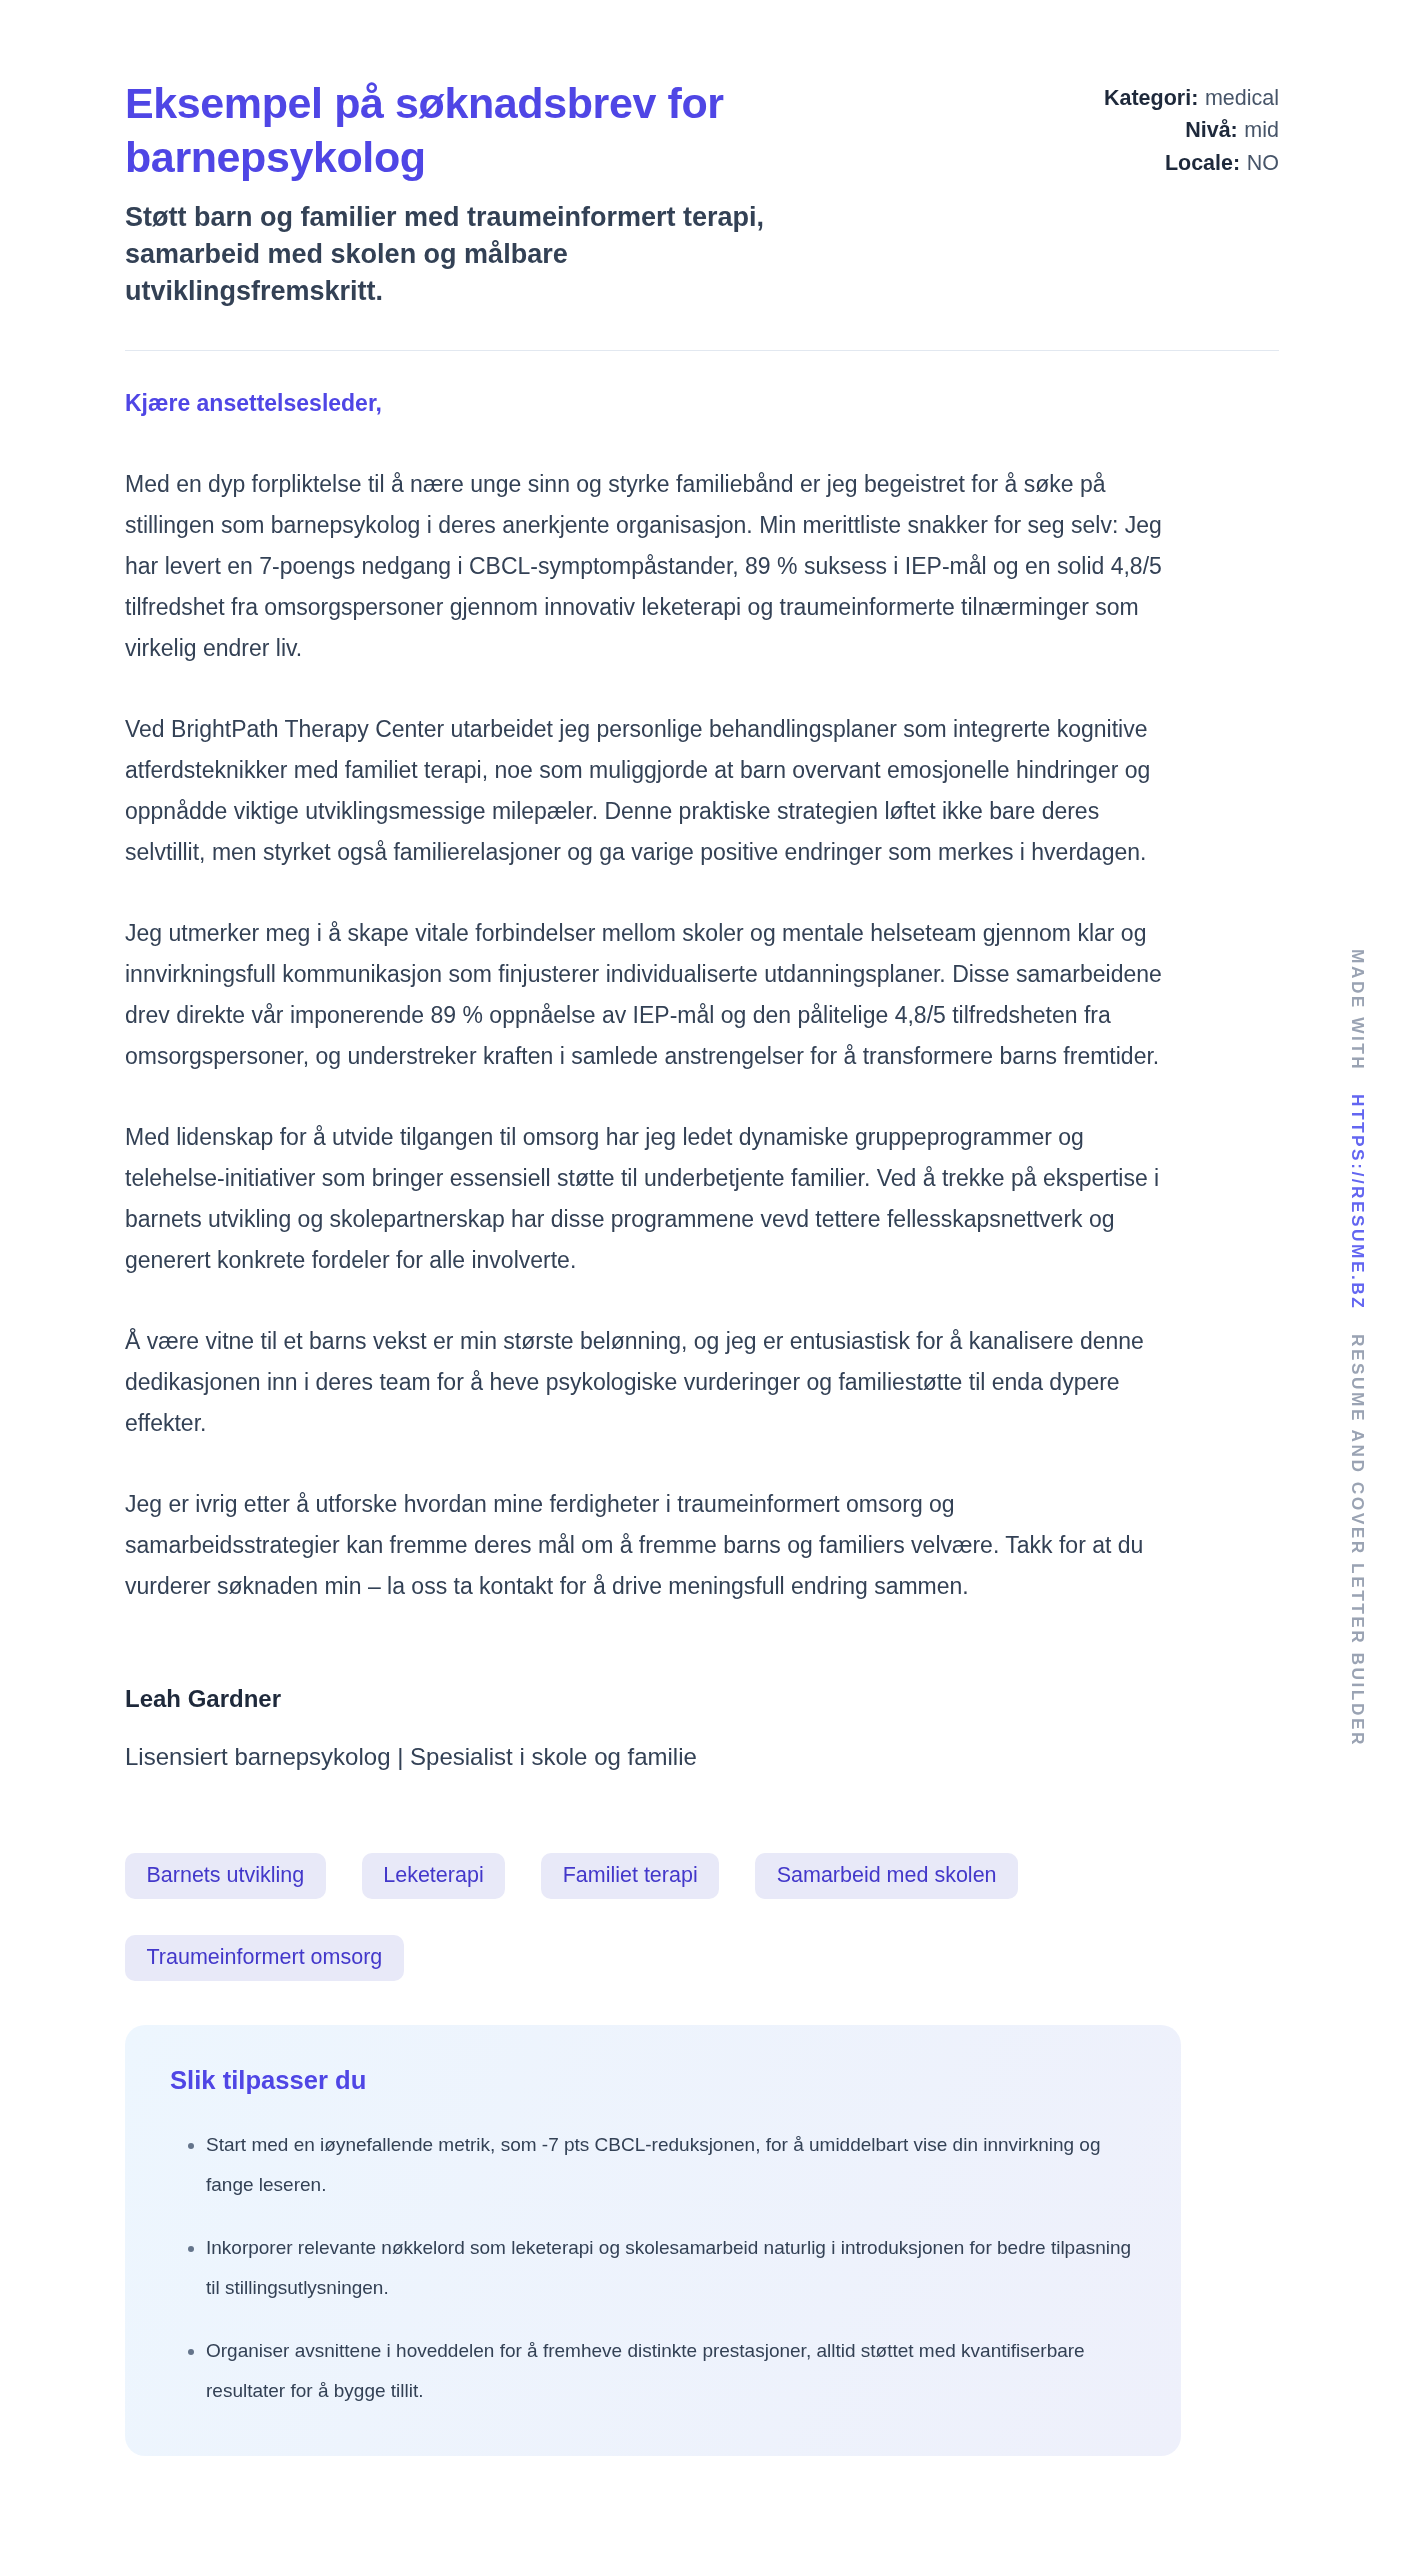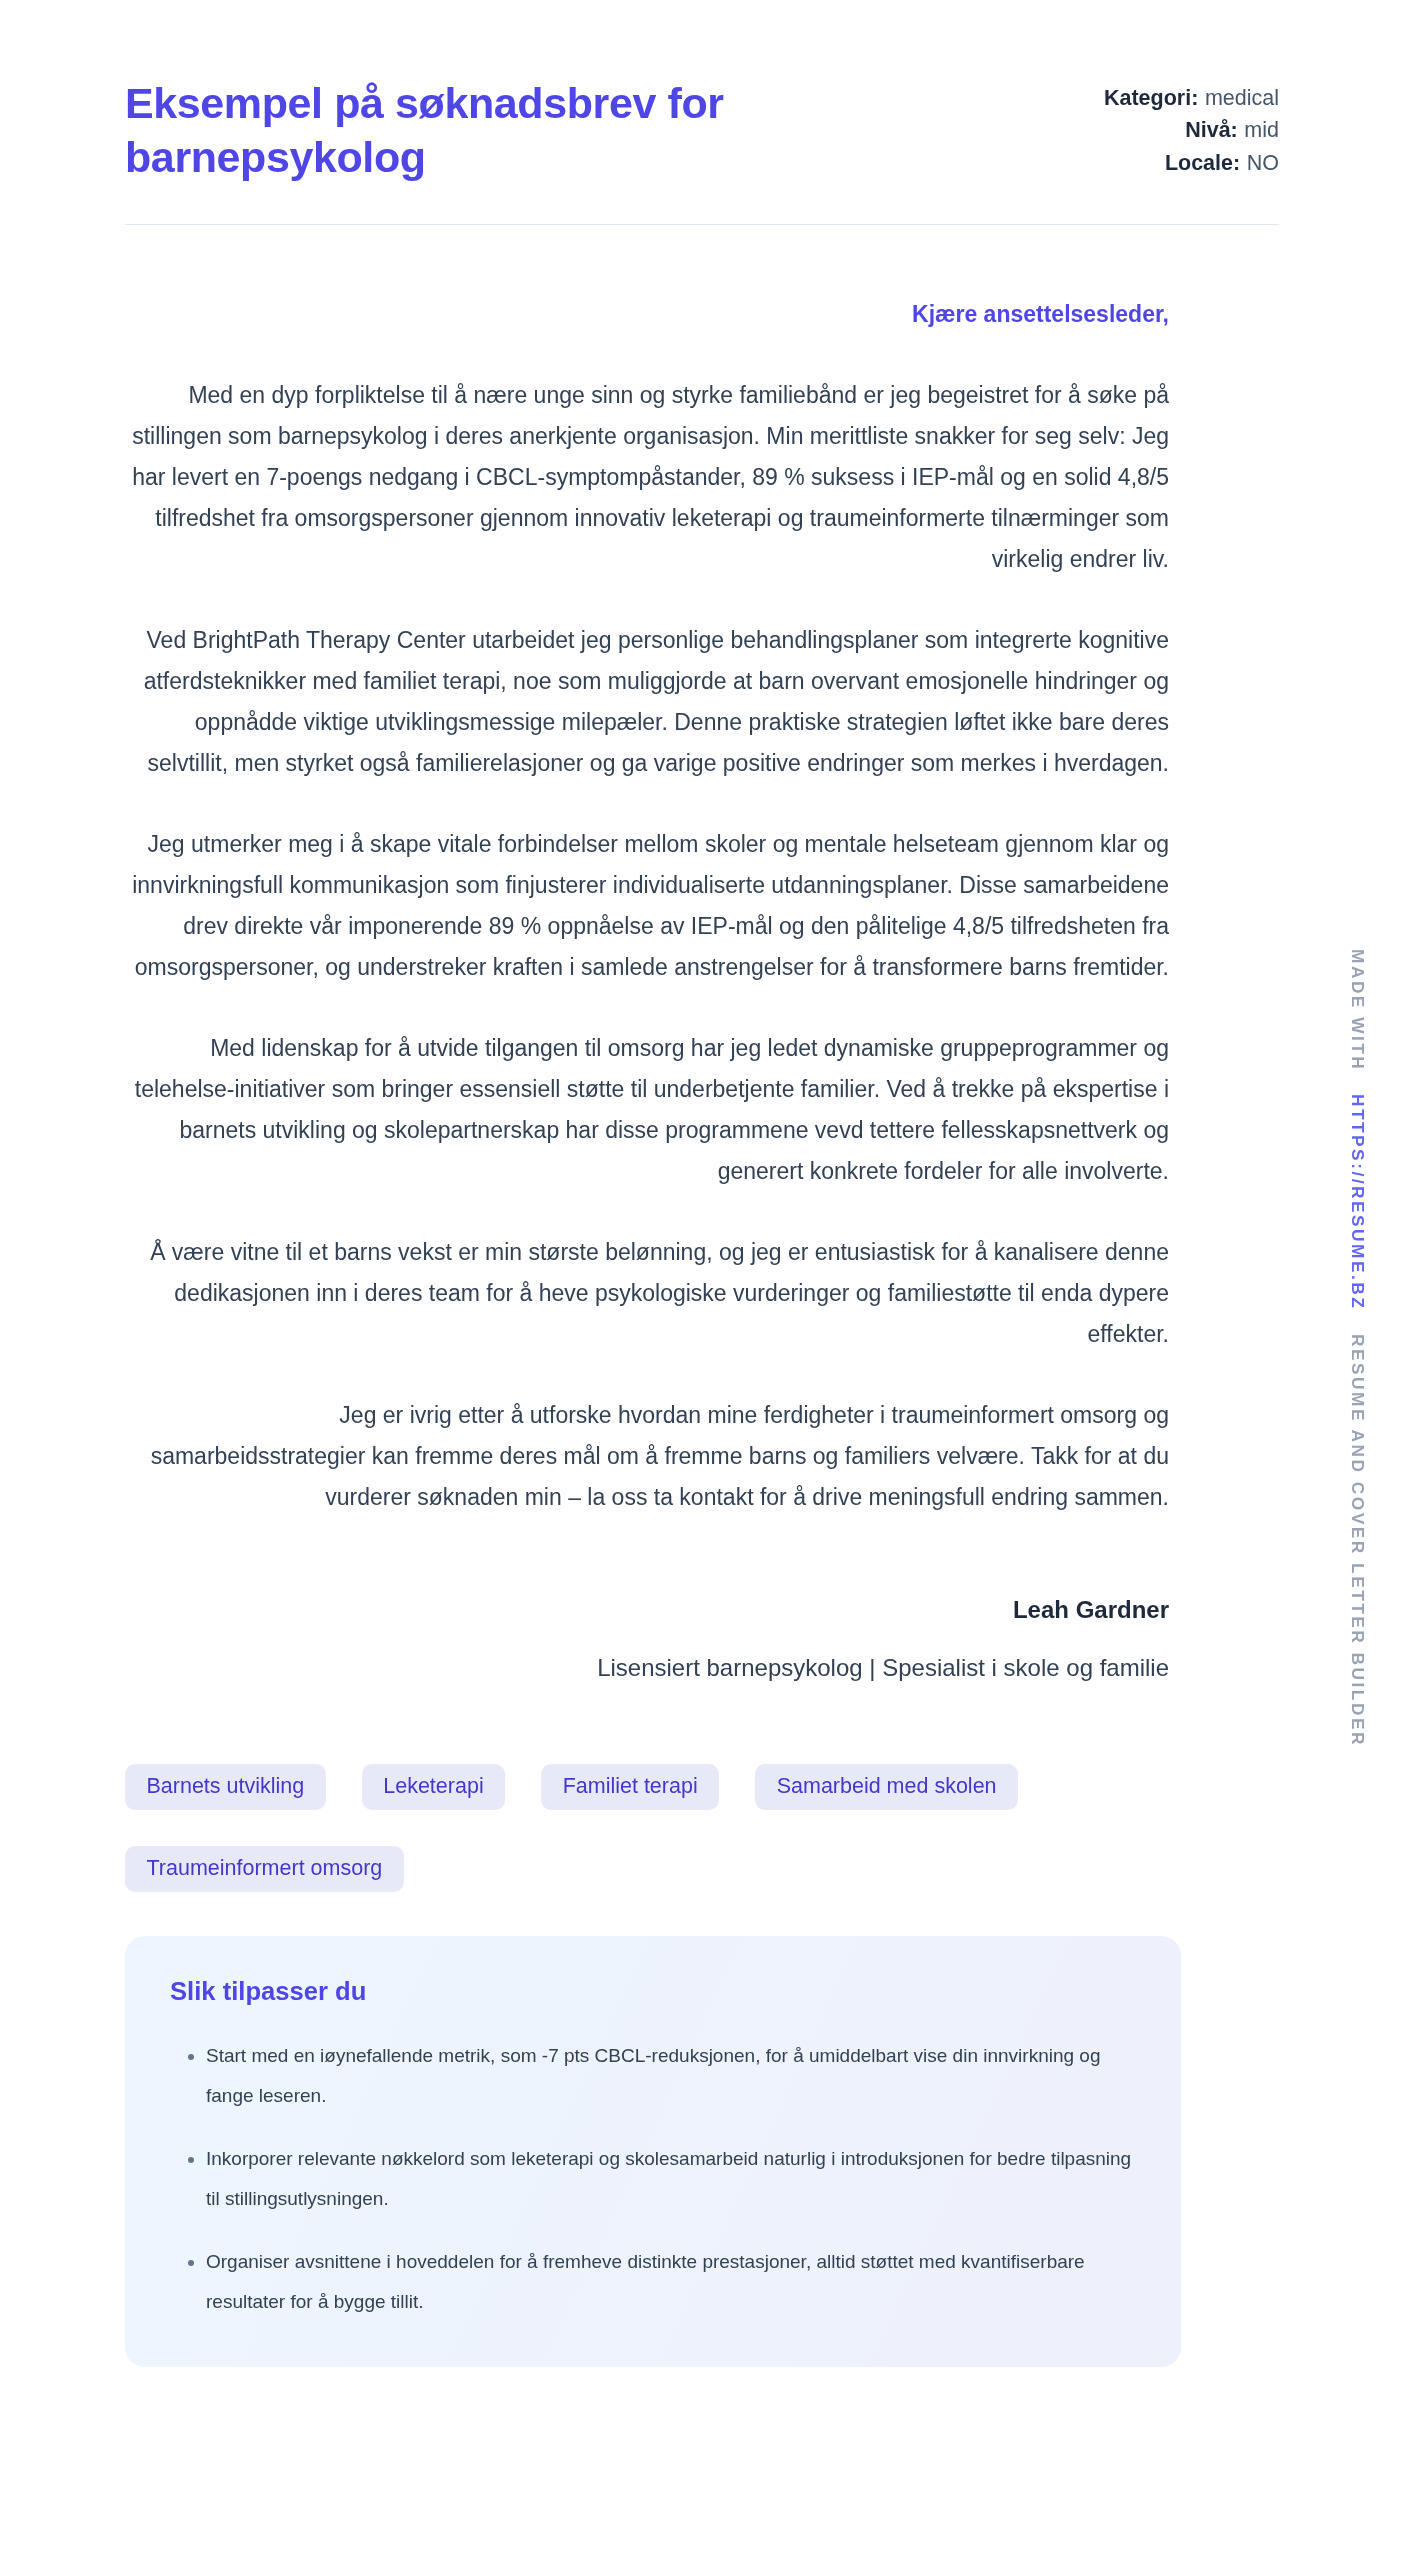--- a/index.html
+++ b/index.html
@@ -35,21 +35,21 @@
   .meta { width: 192px; text-align: right; font-size: 21.5px; line-height: 31px; padding-top: 6.6px; flex-shrink: 0; }
   .meta-row { margin-bottom: 1.7px; }
   .meta-label { font-weight: 700; color: var(--heading_text, #1e293b); }
   .meta-value { color: #475569; }
   .meta-row-inline .meta-label { margin-right: 6.6px; }
   .meta-row-stacked .meta-label, .meta-row-stacked .meta-value { display: block; }
 
   .divider { border: none; border-top: 1.7px solid var(--divider, #e2e8f0); margin-top: 40px; width: 1154px; }
 
   
-  .letter { margin-top: 69px; max-width: 1044px; font-size: 23px; line-height: 41px; color: var(--body_text, #334155); text-align: right; }
+  .letter { margin-top: 32px; max-width: 1044px; font-size: 23px; line-height: 41px; color: var(--body_text, #334155); }
   .greeting { color: var(--accent, #4f46e5); font-weight: 700; margin-bottom: 40px; font-size: 23px; }
   .body-para { margin-bottom: 40px; }
   .sig-name { margin-top: 71px; font-weight: 700; color: var(--heading_text, #1e293b); font-size: 24px; }
   .sig-title { margin-top: 16.5px; font-size: 24px; color: var(--body_text, #334155); }
 
   
   .tags { margin-top: 76px; display: flex; gap: 36px; flex-wrap: wrap; width: 1154px; }
   .tag {
     background: var(--tag_bg, #e8e9f8);
     color: var(--tag_text, #4338ca);
@@ -89,20 +89,21 @@
   .watermark .wm-link { color: var(--watermark_link, #6366f1); font-weight: 700; text-decoration: none; cursor: pointer; }
 </style>
 </head>
 <body>
 
 <div class="page">
 
   <header class="header">
     <div class="header-left">
       <h1 class="page-title">Eksempel på søknadsbrev for barnepsykolog</h1>
+      <p class="subtitle">Støtt barn og familier med traumeinformert terapi, samarbeid med skolen og målbare utviklingsfremskritt.</p>
     </div>
     <aside class="meta">
       <div class="meta-row meta-row-inline">
         <span class="meta-label">Kategori:</span><span class="meta-value">medical</span>
       </div>
       <div class="meta-row meta-row-inline">
         <span class="meta-label">Nivå:</span><span class="meta-value">mid</span>
       </div>
       <div class="meta-row meta-row-inline">
         <span class="meta-label">Locale:</span><span class="meta-value">NO</span>

